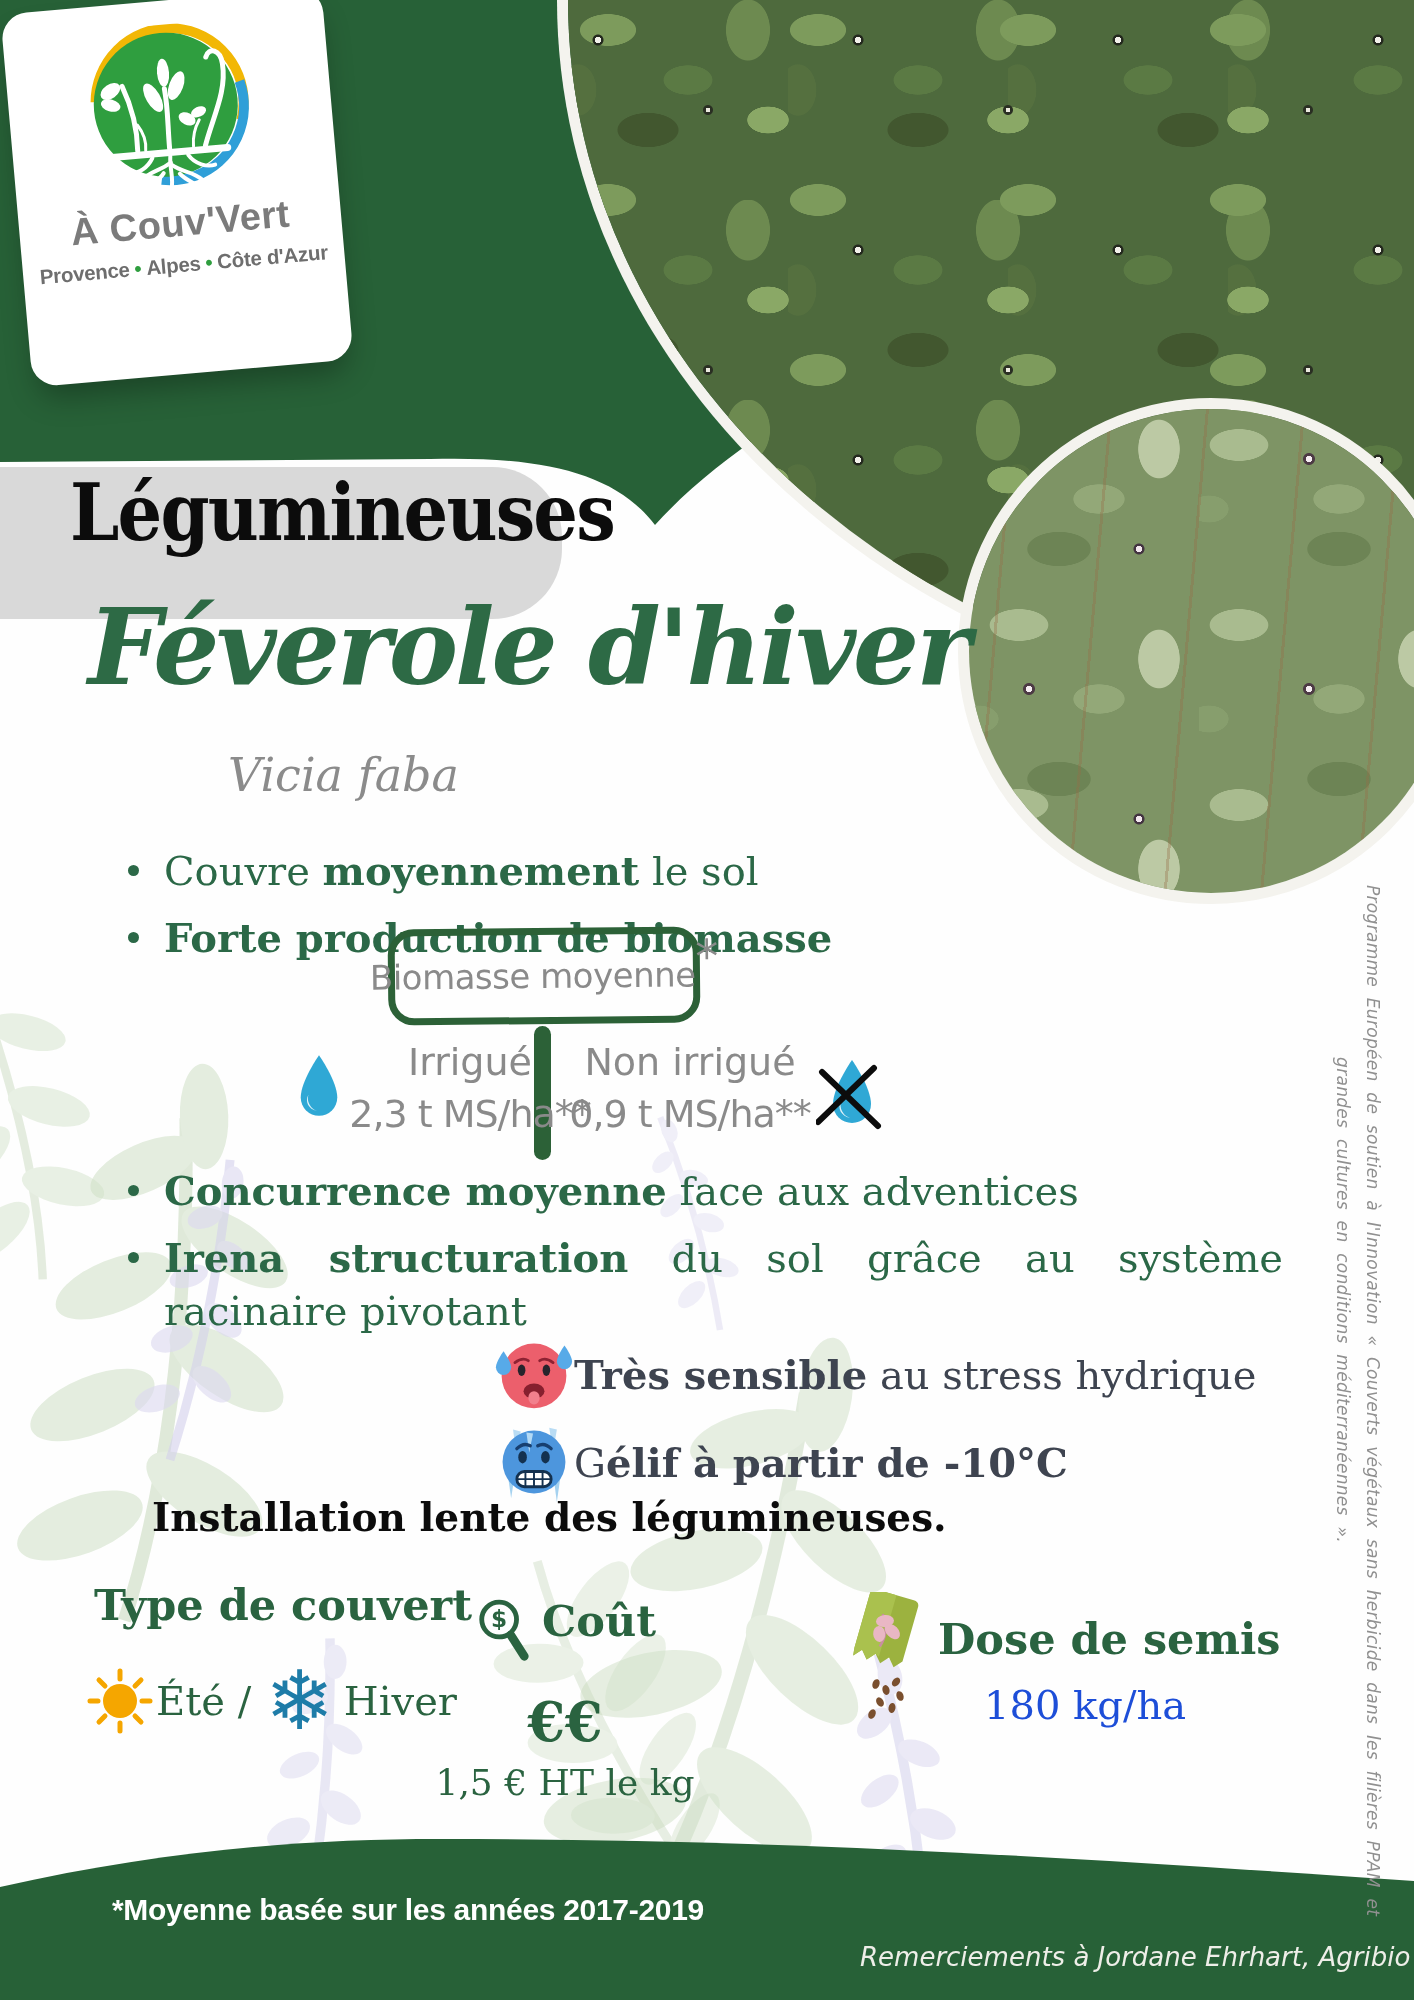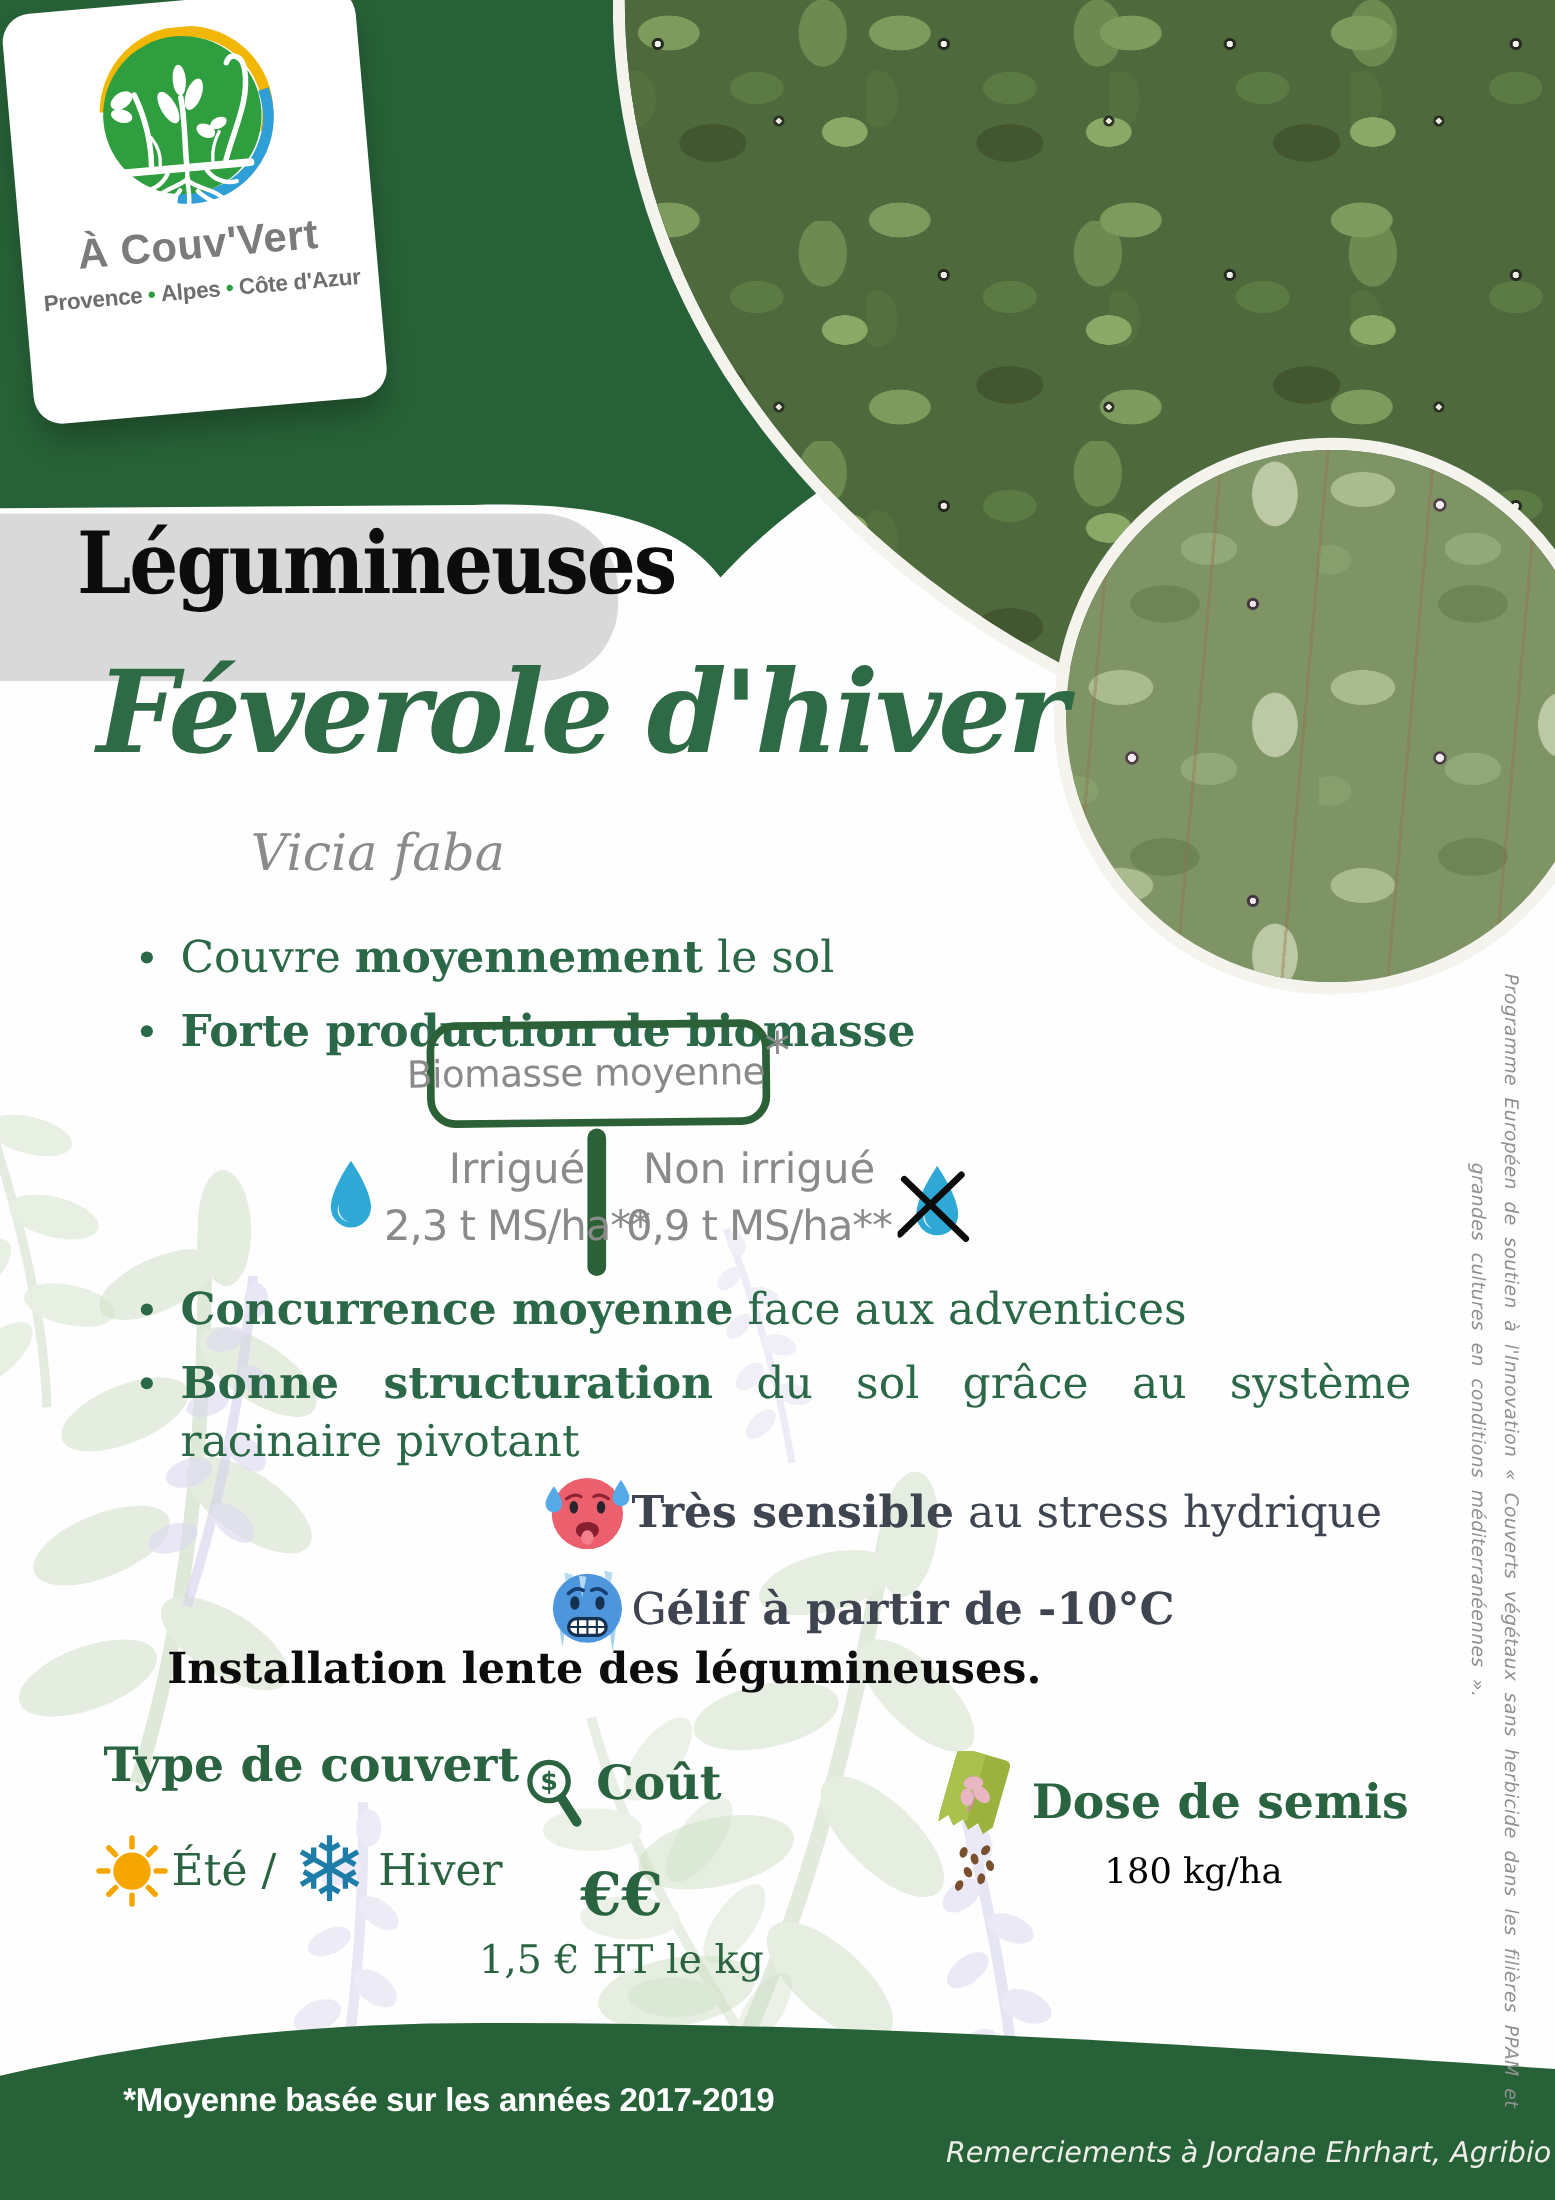--- a/index.html
+++ b/index.html
@@ -94,21 +94,21 @@
   .cover-label{left:94px;top:1580px;}
   .type-icons{position:absolute;left:84px;top:1662px;z-index:6;display:flex;align-items:center;color:#2a6340;font-size:40px;}
   .snow{font-family:"DejaVu Sans",sans-serif;font-size:82px;line-height:78px;color:#1e7ca8;margin:0 10px 0 14px;}
   .cost-head{position:absolute;left:474px;top:1596px;z-index:6;display:flex;align-items:flex-start;gap:10px;}
   .cost-head .section-label{position:static;}
   .cost-level{position:absolute;left:470px;top:1690px;width:190px;z-index:6;text-align:center;
     font-weight:bold;font-size:54px;color:#2a6340;font-family:"DejaVu Serif",serif;}
   .cost-price{position:absolute;left:420px;top:1762px;width:290px;z-index:6;text-align:center;font-size:36px;color:#2a6340;}
   .seed-icon{position:absolute;left:842px;top:1592px;z-index:6;}
   .seed-label{left:938px;top:1614px;}
-  .seed-rate{position:absolute;left:975px;top:1682px;width:220px;z-index:6;text-align:center;font-size:32px;color:#000000;white-space:nowrap;}
+  .seed-rate{position:absolute;left:975px;top:1682px;width:220px;z-index:6;text-align:center;font-size:40px;color:#1d4ed8;white-space:nowrap;}
 
   
   .footnotes{position:absolute;z-index:6;font-family:"Liberation Sans",sans-serif;font-weight:bold;color:#fff;font-size:30px;letter-spacing:-.3px;white-space:nowrap;}
   .fn1{left:112px;top:1893px;}
   .fn2{left:74px;top:1931px;}
   .fn2 .variety{font-style:italic;}
   .credit-line{position:absolute;left:860px;top:1942px;width:540px;z-index:6;text-align:right;
     font-family:"DejaVu Sans",sans-serif;font-style:italic;font-size:26px;color:#eeeee8;white-space:nowrap;}
 
   
@@ -236,21 +236,21 @@
     <div class="b-value">0,9 t MS/ha**</div>
   </div>
   <svg class="droplet-crossed" width="66" height="82" viewBox="0 0 66 82" aria-hidden="true">
     <path d="M36,8 C36,8 17,35 17,52 a19,19 0 0 0 38,0 C55,35 36,8 36,8 Z" fill="#2fa8d5"></path>
     <path d="M25,49 a14,14 0 0 0 9,17 C25,64 21,56 25,49 Z" fill="#fff" opacity=".85"></path>
     <path d="M6,20 L62,74 M58,16 L2,70" stroke="#0c0c0c" stroke-width="6" stroke-linecap="round" fill="none"></path>
   </svg>
 
   <ul class="bullets bullets-bottom">
     <li><span></span><b>Concurrence moyenne</b><span> face aux adventices</span></li>
-    <li><span></span><b>Bonne structuration</b><span> du sol grâce au système racinaire pivotant</span></li>
+    <li><span></span><b>Irena structuration</b><span> du sol grâce au système racinaire pivotant</span></li>
   </ul>
 
   <div class="warn warn-hot">
     <svg width="80" height="80" viewBox="0 0 84 84" aria-hidden="true">
       <circle cx="42" cy="44" r="34" fill="#ec5f6c"></circle>
       <path d="M22,30 q8,-6 14,-2 M62,30 q-8,-6 -14,-2" stroke="#8e2233" stroke-width="3" fill="none" stroke-linecap="round"></path>
       <ellipse cx="29" cy="38" rx="4" ry="6" fill="#27242c"></ellipse>
       <ellipse cx="55" cy="38" rx="4" ry="6" fill="#27242c"></ellipse>
       <ellipse cx="42" cy="60" rx="11" ry="8" fill="#871f2e"></ellipse>
       <ellipse cx="42" cy="67" rx="6" ry="7" fill="#f2808d"></ellipse>

